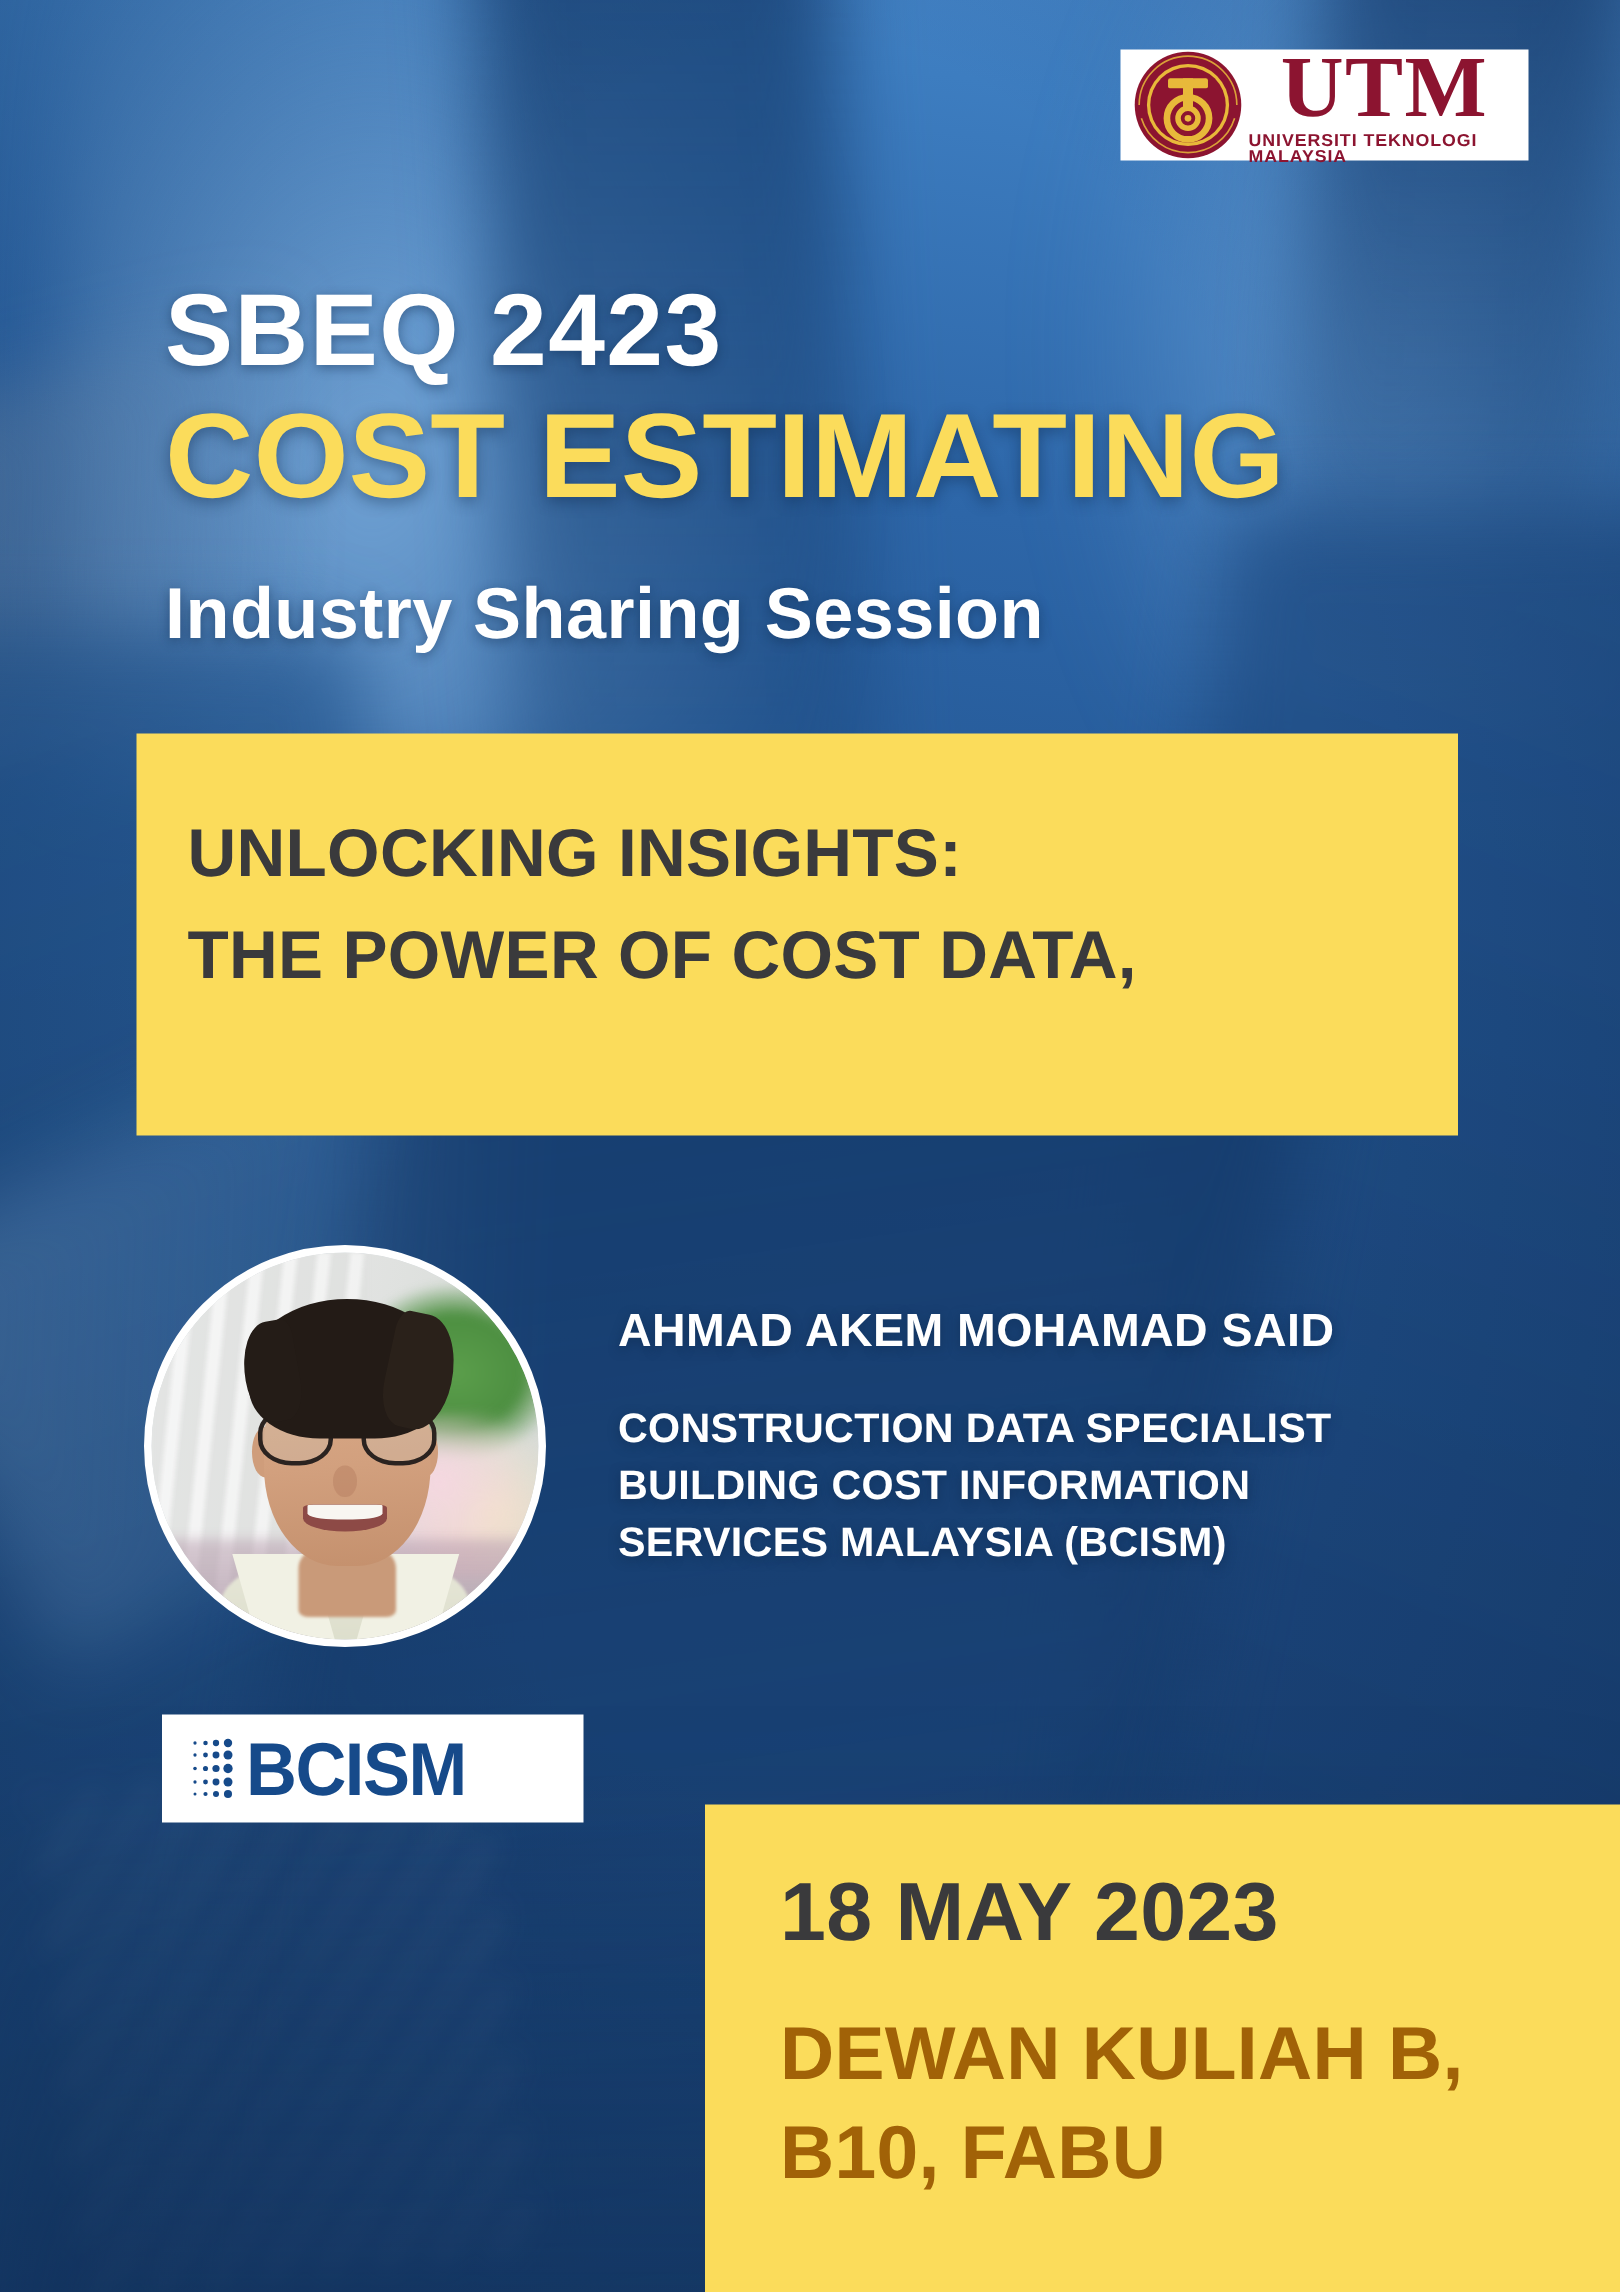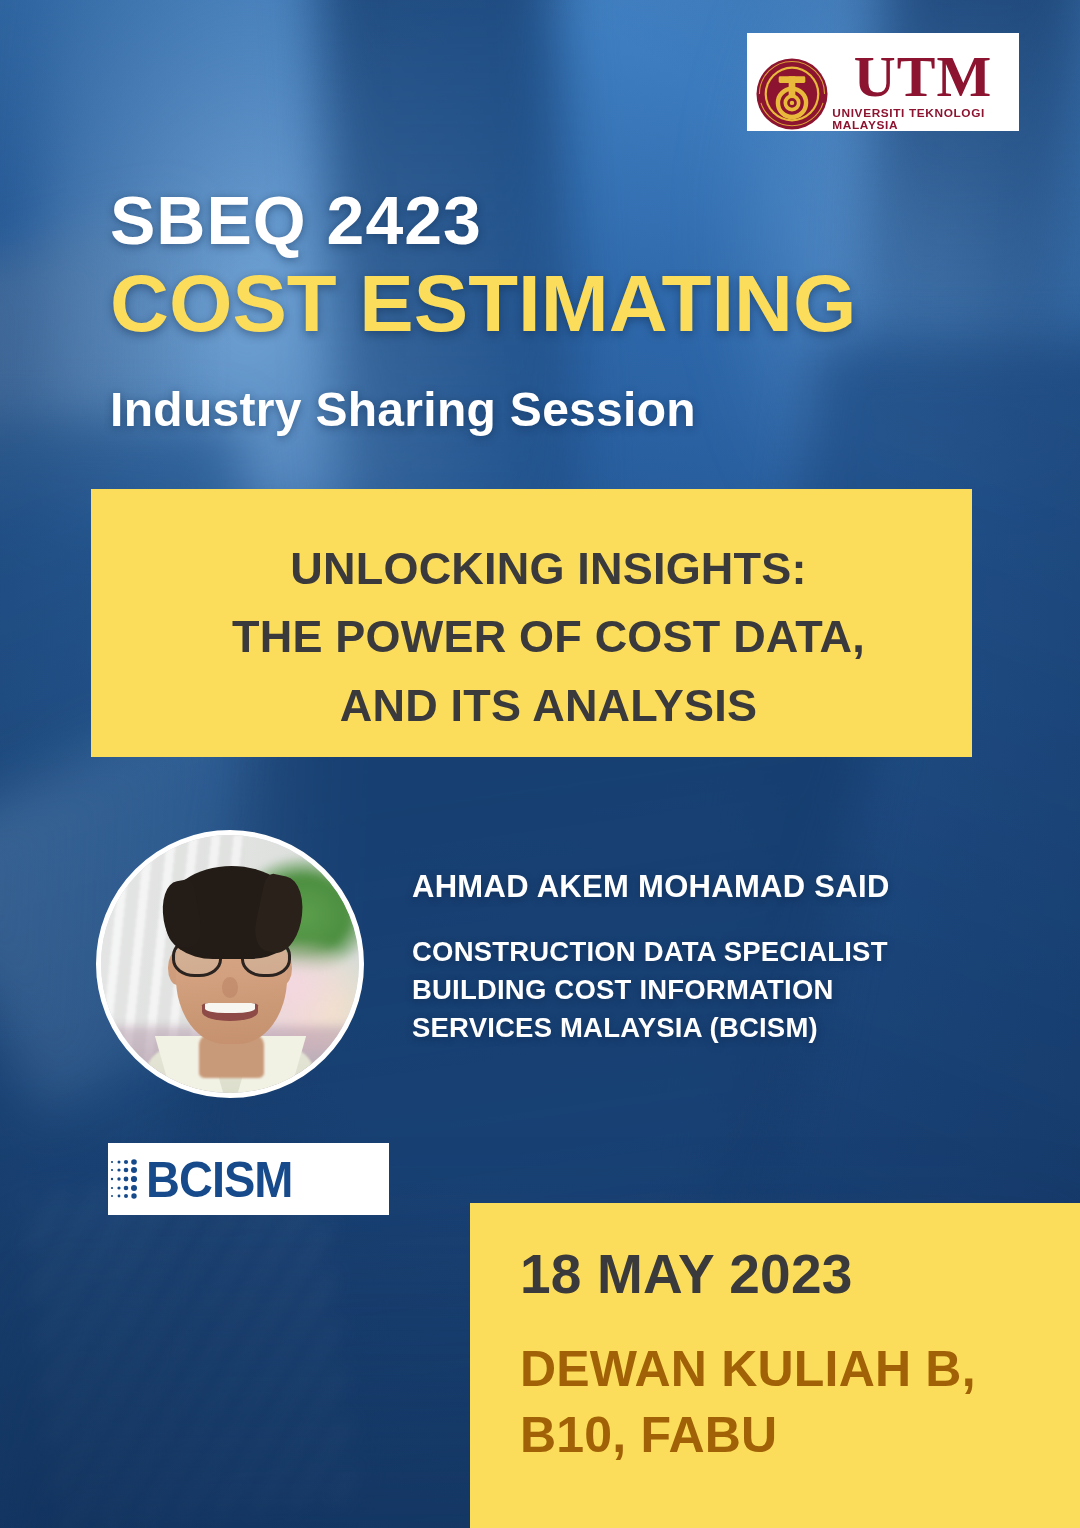--- a/index.html
+++ b/index.html
@@ -120,24 +120,24 @@
   .bg-vignette {
     position: absolute;
     inset: 0;
     background: radial-gradient(ellipse at 50% 40%, rgba(0,0,0,0) 45%, rgba(10,36,72,.35) 100%);
   }
 
   
   .utm-logo {
     position: absolute;
     left: 747px; top: 33px;
-    width: 272px; height: 98px;
+    width: 272px; height: 74px;
     background: #ffffff;
     display: flex;
-    align-items: flex-end;
+    align-items: center;
     padding: 0 8px;
     box-sizing: border-box;
     gap: 6px;
   }
   .utm-crest { width: 74px; height: 74px; flex: 0 0 74px; }
   .utm-words {
     display: flex;
     flex-direction: column;
     align-items: center;
     justify-content: center;
@@ -199,21 +199,20 @@
   
   .topic-box {
     position: absolute;
     left: 91px;
     top: 489px;
     width: 881px;
     height: 268px;
     background: #FBDC5B;
     box-sizing: border-box;
     padding: 46px 0 0 34px;
-    text-align: center;
   }
   .topic-line {
     font-size: 45px;
     font-weight: bold;
     color: #3A3A3C;
     letter-spacing: .2px;
     line-height: 1.52;
     white-space: nowrap;
   }
 
@@ -390,20 +389,21 @@
   
   .bcism-logo {
     position: absolute;
     left: 108px;
     top: 1143px;
     width: 281px;
     height: 72px;
     background: #ffffff;
     display: flex;
     align-items: center;
+    padding-left: 18px;
     box-sizing: border-box;
     gap: 4px;
   }
   .bcism-dots { width: 34px; height: 44px; flex: 0 0 34px; }
   .bcism-word {
     font-size: 47px;
     font-weight: bold;
     color: #164A8A;
     letter-spacing: -1px;
     line-height: 1;
@@ -480,21 +480,20 @@
 
   <div class="headline">
     <div class="course-code">SBEQ 2423</div>
     <div class="course-title">COST ESTIMATING</div>
     <div class="session-type">Industry Sharing Session</div>
   </div>
 
   <div class="topic-box">
     <div class="topic-line">UNLOCKING INSIGHTS:</div>
     <div class="topic-line">THE POWER OF COST DATA,</div>
-    <div class="topic-line">AND ITS ANALYSIS</div>
   </div>
 
   <div class="speaker-photo">
     <div class="photo-inner">
       <div class="ph-wall"></div>
       <div class="ph-curtain"></div>
       <div class="ph-green"></div>
       <div class="ph-flowers"></div>
       <div class="ph-sofa"></div>
       <div class="ph-shirt"></div>

